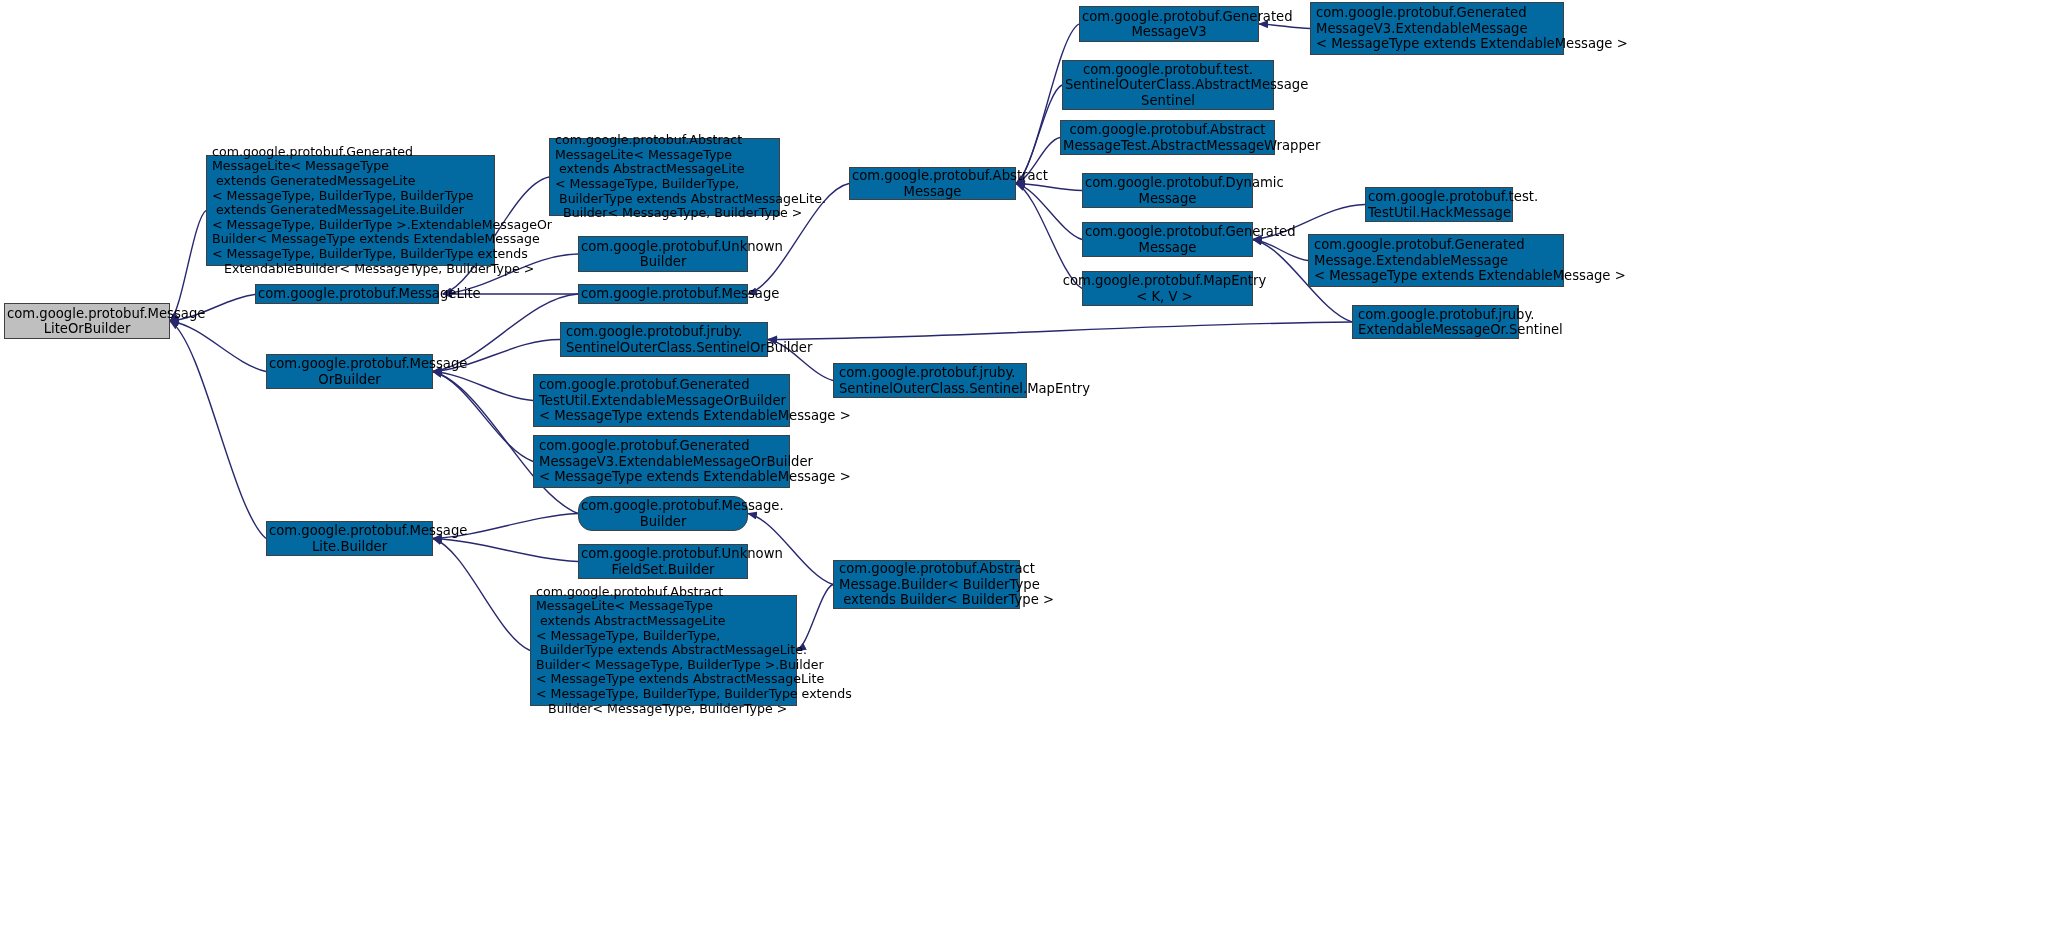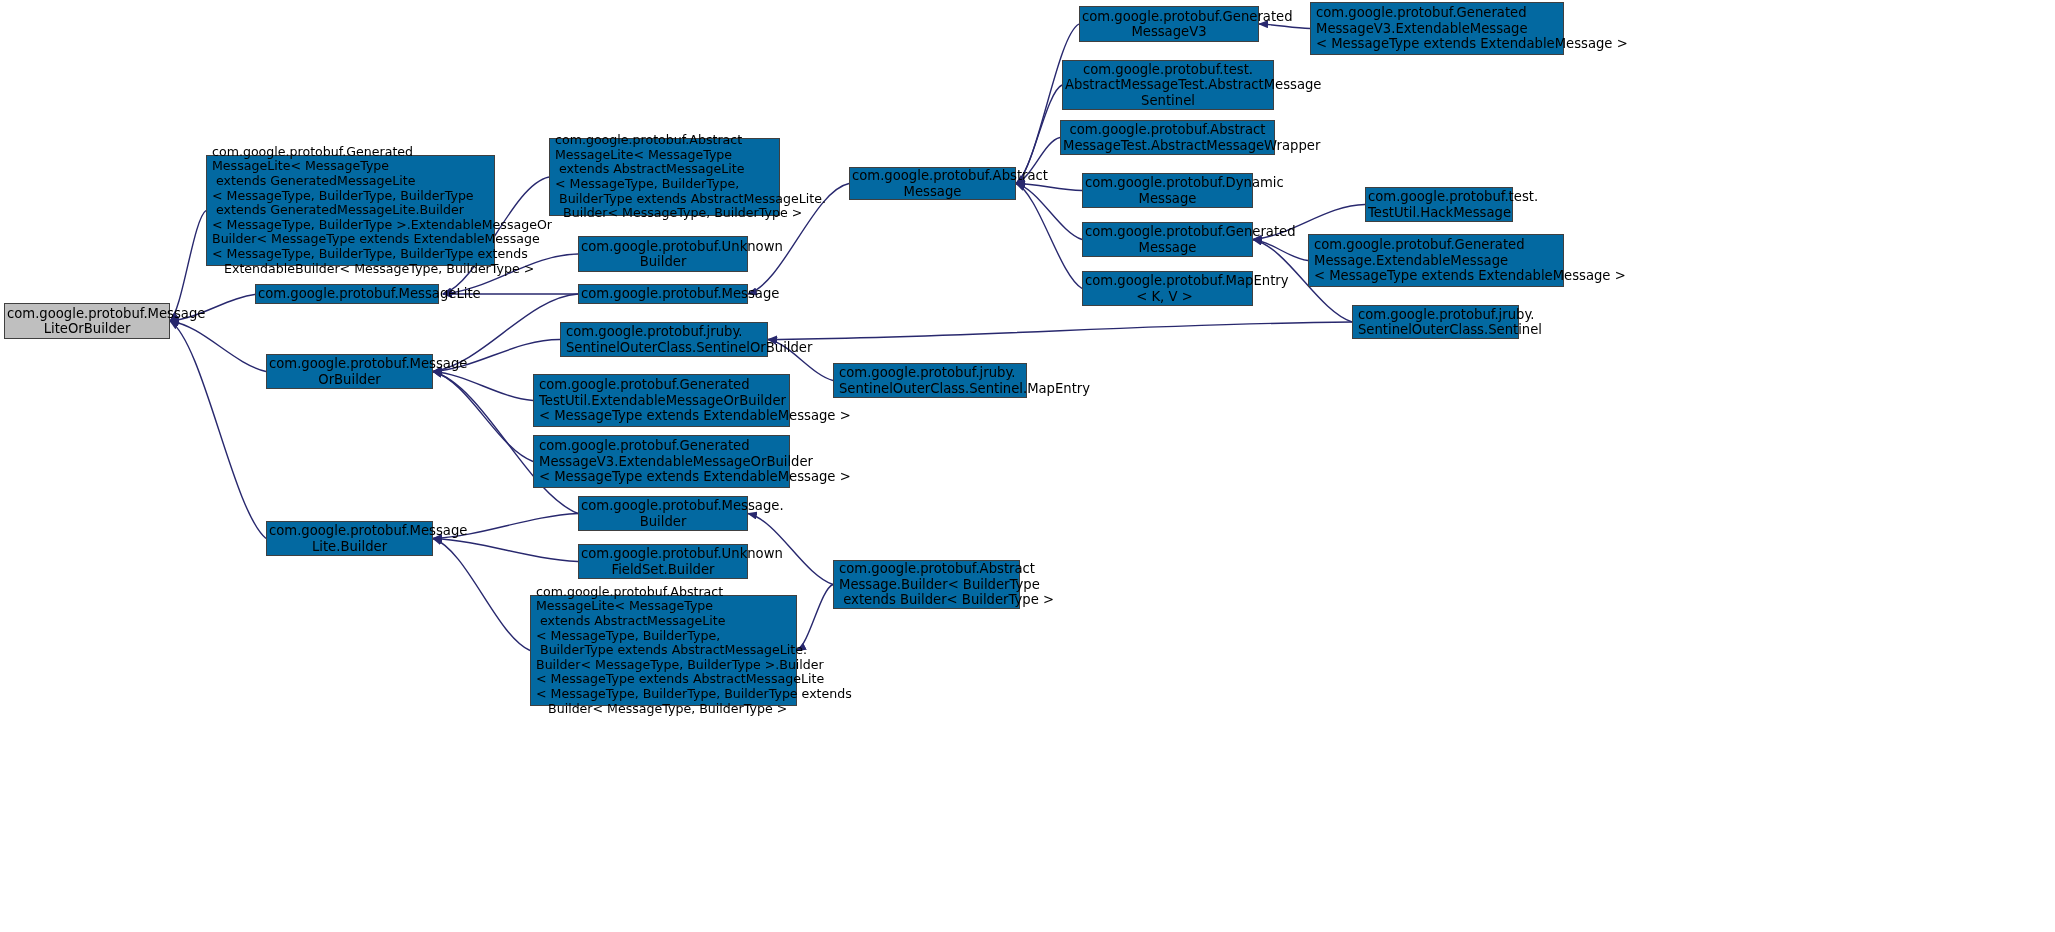--- a/index.html
+++ b/index.html
@@ -83,33 +83,33 @@
   <div id="node-layer">
       <div class="node c highlight fs13" title="com.google.protobuf.MessageLiteOrBuilder" style="left: 4px; top: 303px; width: 166px; height: 36px; padding-left: 2px; padding-right: 2px;"><span class="txt">com.google.protobuf.Message</span><span class="txt">LiteOrBuilder</span></div>
       <div class="node l fs12" title="com.google.protobuf.GeneratedMessageLite" style="left: 206px; top: 155px; width: 289px; height: 111px; padding-left: 5px; padding-right: 2px;"><span class="txt">com.google.protobuf.Generated</span><span class="txt">MessageLite&lt; MessageType</span><span class="txt"> extends GeneratedMessageLite</span><span class="txt">&lt; MessageType, BuilderType, BuilderType</span><span class="txt"> extends GeneratedMessageLite.Builder</span><span class="txt">&lt; MessageType, BuilderType &gt;.ExtendableMessageOr</span><span class="txt">Builder&lt; MessageType extends ExtendableMessage</span><span class="txt">&lt; MessageType, BuilderType, BuilderType extends</span><span class="txt">   ExtendableBuilder&lt; MessageType, BuilderType &gt;</span></div>
       <div class="node l fs12" title="com.google.protobuf.AbstractMessageLite" style="left: 549px; top: 138px; width: 231px; height: 78px; padding-left: 5px; padding-right: 2px;"><span class="txt">com.google.protobuf.Abstract</span><span class="txt">MessageLite&lt; MessageType</span><span class="txt"> extends AbstractMessageLite</span><span class="txt">&lt; MessageType, BuilderType,</span><span class="txt"> BuilderType extends AbstractMessageLite.</span><span class="txt">  Builder&lt; MessageType, BuilderType &gt;</span></div>
       <div class="node c fs13" title="com.google.protobuf.UnknownFieldSet" style="left: 578px; top: 236px; width: 170px; height: 36px; padding-left: 2px; padding-right: 2px;"><span class="txt">com.google.protobuf.Unknown</span><span class="txt">Builder</span></div>
       <div class="node c fs13" title="com.google.protobuf.MessageLite" style="left: 255px; top: 284px; width: 184px; height: 20px; padding-left: 2px; padding-right: 2px;"><span class="txt">com.google.protobuf.MessageLite</span></div>
       <div class="node c fs13" title="com.google.protobuf.Message" style="left: 578px; top: 284px; width: 170px; height: 20px; padding-left: 2px; padding-right: 2px;"><span class="txt">com.google.protobuf.Message</span></div>
       <div class="node c fs13" title="com.google.protobuf.AbstractMessage" style="left: 849px; top: 167px; width: 167px; height: 33px; padding-left: 2px; padding-right: 2px;"><span class="txt">com.google.protobuf.Abstract</span><span class="txt">Message</span></div>
       <div class="node c fs13" title="com.google.protobuf.GeneratedMessageV3" style="left: 1079px; top: 6px; width: 180px; height: 36px; padding-left: 2px; padding-right: 2px;"><span class="txt">com.google.protobuf.Generated</span><span class="txt">MessageV3</span></div>
       <div class="node l fs13" title="com.google.protobuf.GeneratedMessageV3.ExtendableMessage" style="left: 1310px; top: 2px; width: 254px; height: 53px; padding-left: 5px; padding-right: 2px;"><span class="txt">com.google.protobuf.Generated</span><span class="txt">MessageV3.ExtendableMessage</span><span class="txt">&lt; MessageType extends ExtendableMessage &gt;</span></div>
-      <div class="node c fs13" title="com.google.protobuf.test.AbstractMessageTest.AbstractMessageWrapper" style="left: 1062px; top: 60px; width: 212px; height: 50px; padding-left: 2px; padding-right: 2px;"><span class="txt">com.google.protobuf.test.</span><span class="txt">AbstractMessageTest.AbstractMessage</span><span class="txt">Sentinel</span></div>
+      <div class="node c fs13" title="com.google.protobuf.test.AbstractMessageTest.AbstractMessageWrapper" style="left: 1062px; top: 60px; width: 212px; height: 50px; padding-left: 2px; padding-right: 2px;"><span class="txt">com.google.protobuf.test.</span><span class="txt">SentinelOuterClass.AbstractMessage</span><span class="txt">Sentinel</span></div>
       <div class="node c fs13" title="com.google.protobuf.AbstractMessageTest.AbstractMessageWrapper" style="left: 1060px; top: 120px; width: 215px; height: 35px; padding-left: 2px; padding-right: 2px;"><span class="txt">com.google.protobuf.Abstract</span><span class="txt">MessageTest.AbstractMessageWrapper</span></div>
       <div class="node c fs13" title="com.google.protobuf.DynamicMessage" style="left: 1082px; top: 173px; width: 171px; height: 35px; padding-left: 2px; padding-right: 2px; justify-content: center;"><span class="txt">com.google.protobuf.Dynamic</span><span class="txt">Message</span></div>
       <div class="node c fs13" title="com.google.protobuf.GeneratedMessage" style="left: 1082px; top: 222px; width: 171px; height: 35px; padding-left: 2px; padding-right: 2px;"><span class="txt">com.google.protobuf.Generated</span><span class="txt">Message</span></div>
       <div class="node c fs13" title="com.google.protobuf.test.TestUtil.HackMessage" style="left: 1365px; top: 187px; width: 148px; height: 35px; padding-left: 2px; padding-right: 2px;"><span class="txt">com.google.protobuf.test.</span><span class="txt">TestUtil.HackMessage</span></div>
       <div class="node l fs13" title="com.google.protobuf.GeneratedMessage.ExtendableMessage" style="left: 1308px; top: 234px; width: 256px; height: 53px; padding-left: 5px; padding-right: 2px;"><span class="txt">com.google.protobuf.Generated</span><span class="txt">Message.ExtendableMessage</span><span class="txt">&lt; MessageType extends ExtendableMessage &gt;</span></div>
-      <div class="node c fs13" title="com.google.protobuf.MapEntry" style="left: 1082px; top: 271px; width: 171px; height: 35px; padding-left: 2px; padding-right: 8px;"><span class="txt">com.google.protobuf.MapEntry</span><span class="txt">&lt; K, V &gt;</span></div>
-      <div class="node l fs13" title="com.google.protobuf.jruby.SentinelOuterClass.Sentinel" style="left: 1352px; top: 305px; width: 167px; height: 34px; padding-left: 5px; padding-right: 2px;"><span class="txt">com.google.protobuf.jruby.</span><span class="txt">SentinelOuterClass.Sentinel</span></div>
+      <div class="node c fs13" title="com.google.protobuf.MapEntry" style="left: 1082px; top: 271px; width: 171px; height: 35px; padding-left: 2px; padding-right: 8px; align-items: center;"><span class="txt">com.google.protobuf.MapEntry</span><span class="txt">&lt; K, V &gt;</span></div>
+      <div class="node l fs13" title="com.google.protobuf.jruby.SentinelOuterClass.Sentinel" style="left: 1352px; top: 305px; width: 167px; height: 34px; padding-left: 5px; padding-right: 2px;"><span class="txt">com.google.protobuf.jruby.</span><span class="txt">ExtendableMessageOr.Sentinel</span></div>
       <div class="node l fs13" title="com.google.protobuf.jruby.SentinelOuterClass.SentinelOrBuilder" style="left: 560px; top: 322px; width: 208px; height: 35px; padding-left: 5px; padding-right: 2px;"><span class="txt">com.google.protobuf.jruby.</span><span class="txt">SentinelOuterClass.SentinelOrBuilder</span></div>
       <div class="node c fs13" title="com.google.protobuf.MessageOrBuilder" style="left: 266px; top: 354px; width: 167px; height: 35px; padding-left: 2px; padding-right: 2px;"><span class="txt">com.google.protobuf.Message</span><span class="txt">OrBuilder</span></div>
       <div class="node l fs13" title="com.google.protobuf.jruby.SentinelOuterClass.Sentinel.Builder" style="left: 833px; top: 363px; width: 194px; height: 35px; padding-left: 5px; padding-right: 2px;"><span class="txt">com.google.protobuf.jruby.</span><span class="txt">SentinelOuterClass.Sentinel.MapEntry</span></div>
       <div class="node l fs13" title="com.google.protobuf.GeneratedMessage.ExtendableMessageOrBuilder" style="left: 533px; top: 374px; width: 257px; height: 53px; padding-left: 5px; padding-right: 2px;"><span class="txt">com.google.protobuf.Generated</span><span class="txt">TestUtil.ExtendableMessageOrBuilder</span><span class="txt">&lt; MessageType extends ExtendableMessage &gt;</span></div>
       <div class="node l fs13" title="com.google.protobuf.GeneratedMessageV3.ExtendableMessageOrBuilder" style="left: 533px; top: 435px; width: 257px; height: 53px; padding-left: 5px; padding-right: 2px;"><span class="txt">com.google.protobuf.Generated</span><span class="txt">MessageV3.ExtendableMessageOrBuilder</span><span class="txt">&lt; MessageType extends ExtendableMessage &gt;</span></div>
-      <div class="node c fs13" title="com.google.protobuf.Message.Builder" style="left: 578px; top: 496px; width: 170px; height: 35px; padding-left: 2px; padding-right: 2px;"><span class="txt">com.google.protobuf.Message.</span><span class="txt">Builder</span></div>
+      <div class="node c fs13" title="com.google.protobuf.Message.Builder" style="left: 578px; top: 496px; width: 170px; height: 35px; padding-left: 2px; padding-right: 2px; border-radius: 14px;"><span class="txt">com.google.protobuf.Message.</span><span class="txt">Builder</span></div>
       <div class="node c fs13" title="com.google.protobuf.MessageLite.Builder" style="left: 266px; top: 521px; width: 167px; height: 35px; padding-left: 2px; padding-right: 2px;"><span class="txt">com.google.protobuf.Message</span><span class="txt">Lite.Builder</span></div>
       <div class="node c fs13" title="com.google.protobuf.UnknownFieldSet.Builder" style="left: 578px; top: 544px; width: 170px; height: 35px; padding-left: 2px; padding-right: 2px;"><span class="txt">com.google.protobuf.Unknown</span><span class="txt">FieldSet.Builder</span></div>
       <div class="node l fs13" title="com.google.protobuf.AbstractMessage.Builder" style="left: 833px; top: 560px; width: 187px; height: 49px; padding-left: 5px; padding-right: 2px;"><span class="txt">com.google.protobuf.Abstract</span><span class="txt">Message.Builder&lt; BuilderType</span><span class="txt"> extends Builder&lt; BuilderType &gt;</span></div>
       <div class="node l fs12" title="com.google.protobuf.AbstractMessageLite.Builder" style="left: 530px; top: 595px; width: 267px; height: 111px; padding-left: 5px; padding-right: 2px;"><span class="txt">com.google.protobuf.Abstract</span><span class="txt">MessageLite&lt; MessageType</span><span class="txt"> extends AbstractMessageLite</span><span class="txt">&lt; MessageType, BuilderType,</span><span class="txt"> BuilderType extends AbstractMessageLite.</span><span class="txt">Builder&lt; MessageType, BuilderType &gt;.Builder</span><span class="txt">&lt; MessageType extends AbstractMessageLite</span><span class="txt">&lt; MessageType, BuilderType, BuilderType extends</span><span class="txt">   Builder&lt; MessageType, BuilderType &gt;</span></div>
     </div>
 
 </div>
 
 </body></html>

